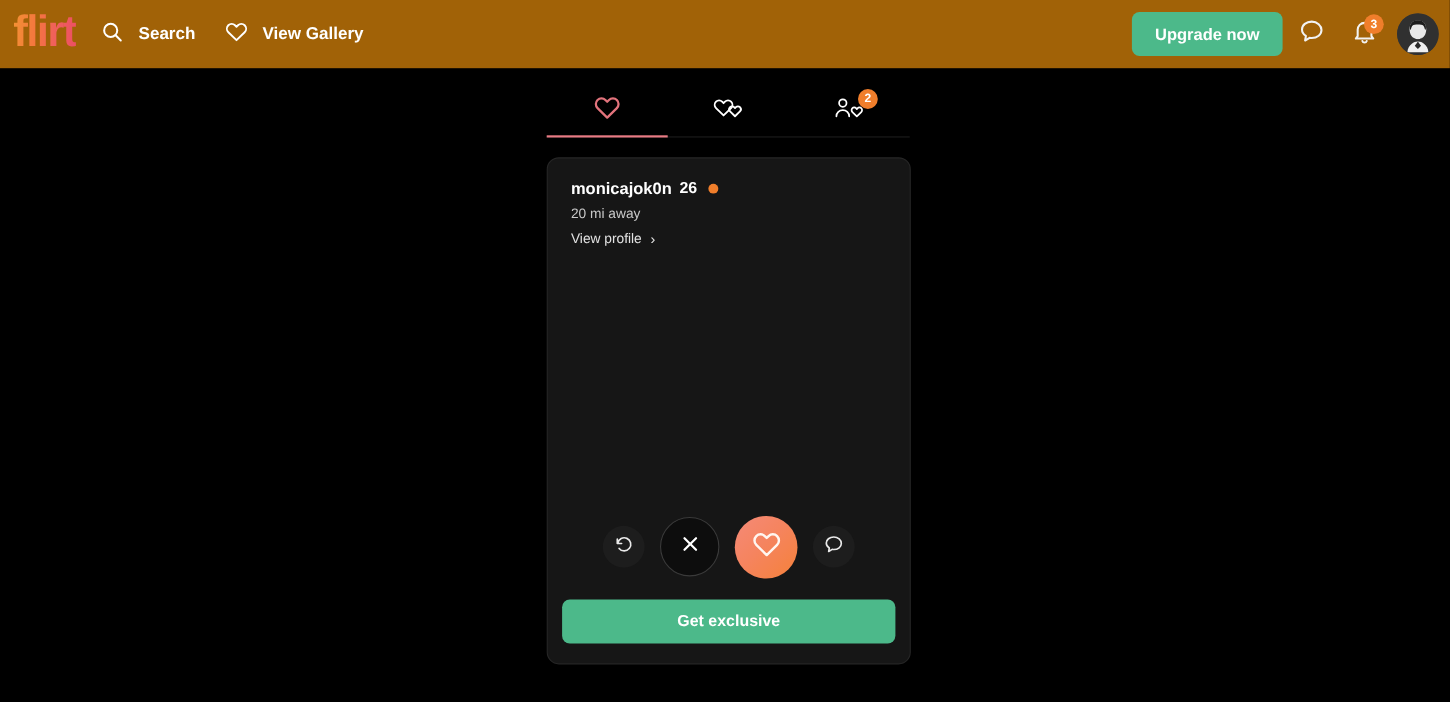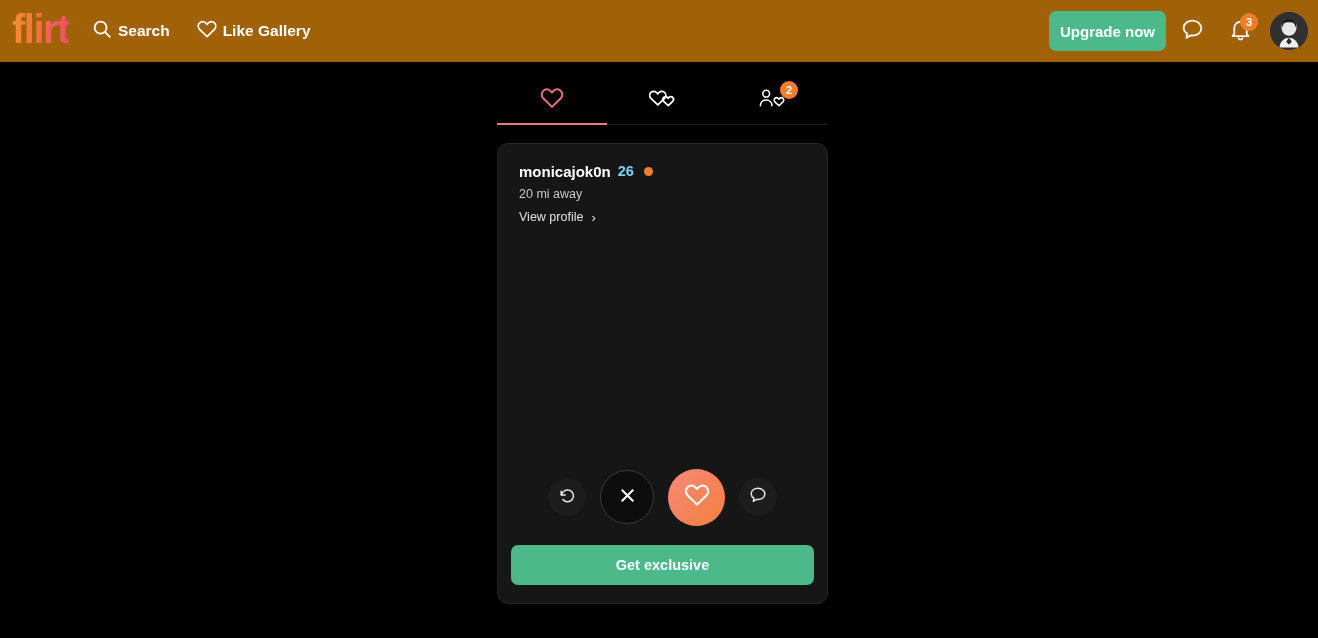--- a/index.html
+++ b/index.html
@@ -38,39 +38,39 @@
     background-clip: text;
     color: transparent;
     -webkit-text-fill-color: transparent;
     margin-right: 22px;
     padding-bottom: 4px;
     user-select: none;
   }
   .nav-link {
     display: flex;
     align-items: center;
-    gap: 5px;
+    gap: 13px;
     margin-right: 26px;
     cursor: pointer;
   }
   .nav-link .nav-label {
     font-size: 15.5px;
     font-weight: 700;
     color: #ffffff;
     white-space: nowrap;
   }
   .header-spacer { flex: 1 1 auto; }
 
   .upgrade-btn {
     background: #4cb98a;
     color: #ffffff;
     border: none;
     border-radius: 7px;
     height: 40px;
-    padding: 0 11px;
+    padding: 0 21px;
     font-family: "Liberation Sans", sans-serif;
     font-size: 15px;
     font-weight: 700;
     cursor: pointer;
     white-space: nowrap;
   }
   .header-icon-btn {
     position: relative;
     width: 44px;
     height: 44px;
@@ -170,21 +170,21 @@
     line-height: 1;
   }
   .uname {
     font-size: 15px;
     font-weight: 700;
     color: #ffffff;
   }
   .uage {
     font-size: 14.5px;
     font-weight: 700;
-    color: #7dd3fc;
+    color: #ffffff;
   }
   .online-dot {
     width: 9px;
     height: 9px;
     border-radius: 50%;
     background: #f07e2b;
     margin-left: 3px;
   }
   .distance {
     margin-top: 9px;
@@ -285,21 +285,21 @@
     </span>
     <span class="nav-label">Search</span>
   </div>
 
   <div class="nav-link">
     <span>
       <svg width="22" height="22" viewBox="0 0 24 24" fill="none" stroke="#ffffff" stroke-width="1.9" stroke-linejoin="round">
         <path d="M12 20.2 3.9 12.3a4.9 4.9 0 0 1 0-6.9 4.6 4.6 0 0 1 6.6 0l1.5 1.5 1.5-1.5a4.6 4.6 0 0 1 6.6 0 4.9 4.9 0 0 1 0 6.9z"></path>
       </svg>
     </span>
-    <span class="nav-label">Like Gallery</span>
+    <span class="nav-label">View Gallery</span>
   </div>
 
   <div class="header-spacer"></div>
 
   <button class="upgrade-btn">Upgrade now</button>
 
   <div class="header-icon-btn">
     <span>
       <svg width="25" height="25" viewBox="0 0 24 24" fill="none" stroke="#f2f2f2" stroke-width="1.8" stroke-linejoin="round">
         <path d="M12 3.5c-4.8 0-8.5 3-8.5 6.9 0 2.3 1.3 4.3 3.4 5.6l-.7 4 3.9-2.4c.6.1 1.2.2 1.9.2 4.8 0 8.5-3 8.5-6.9s-3.7-7.4-8.5-7.4z"></path>

